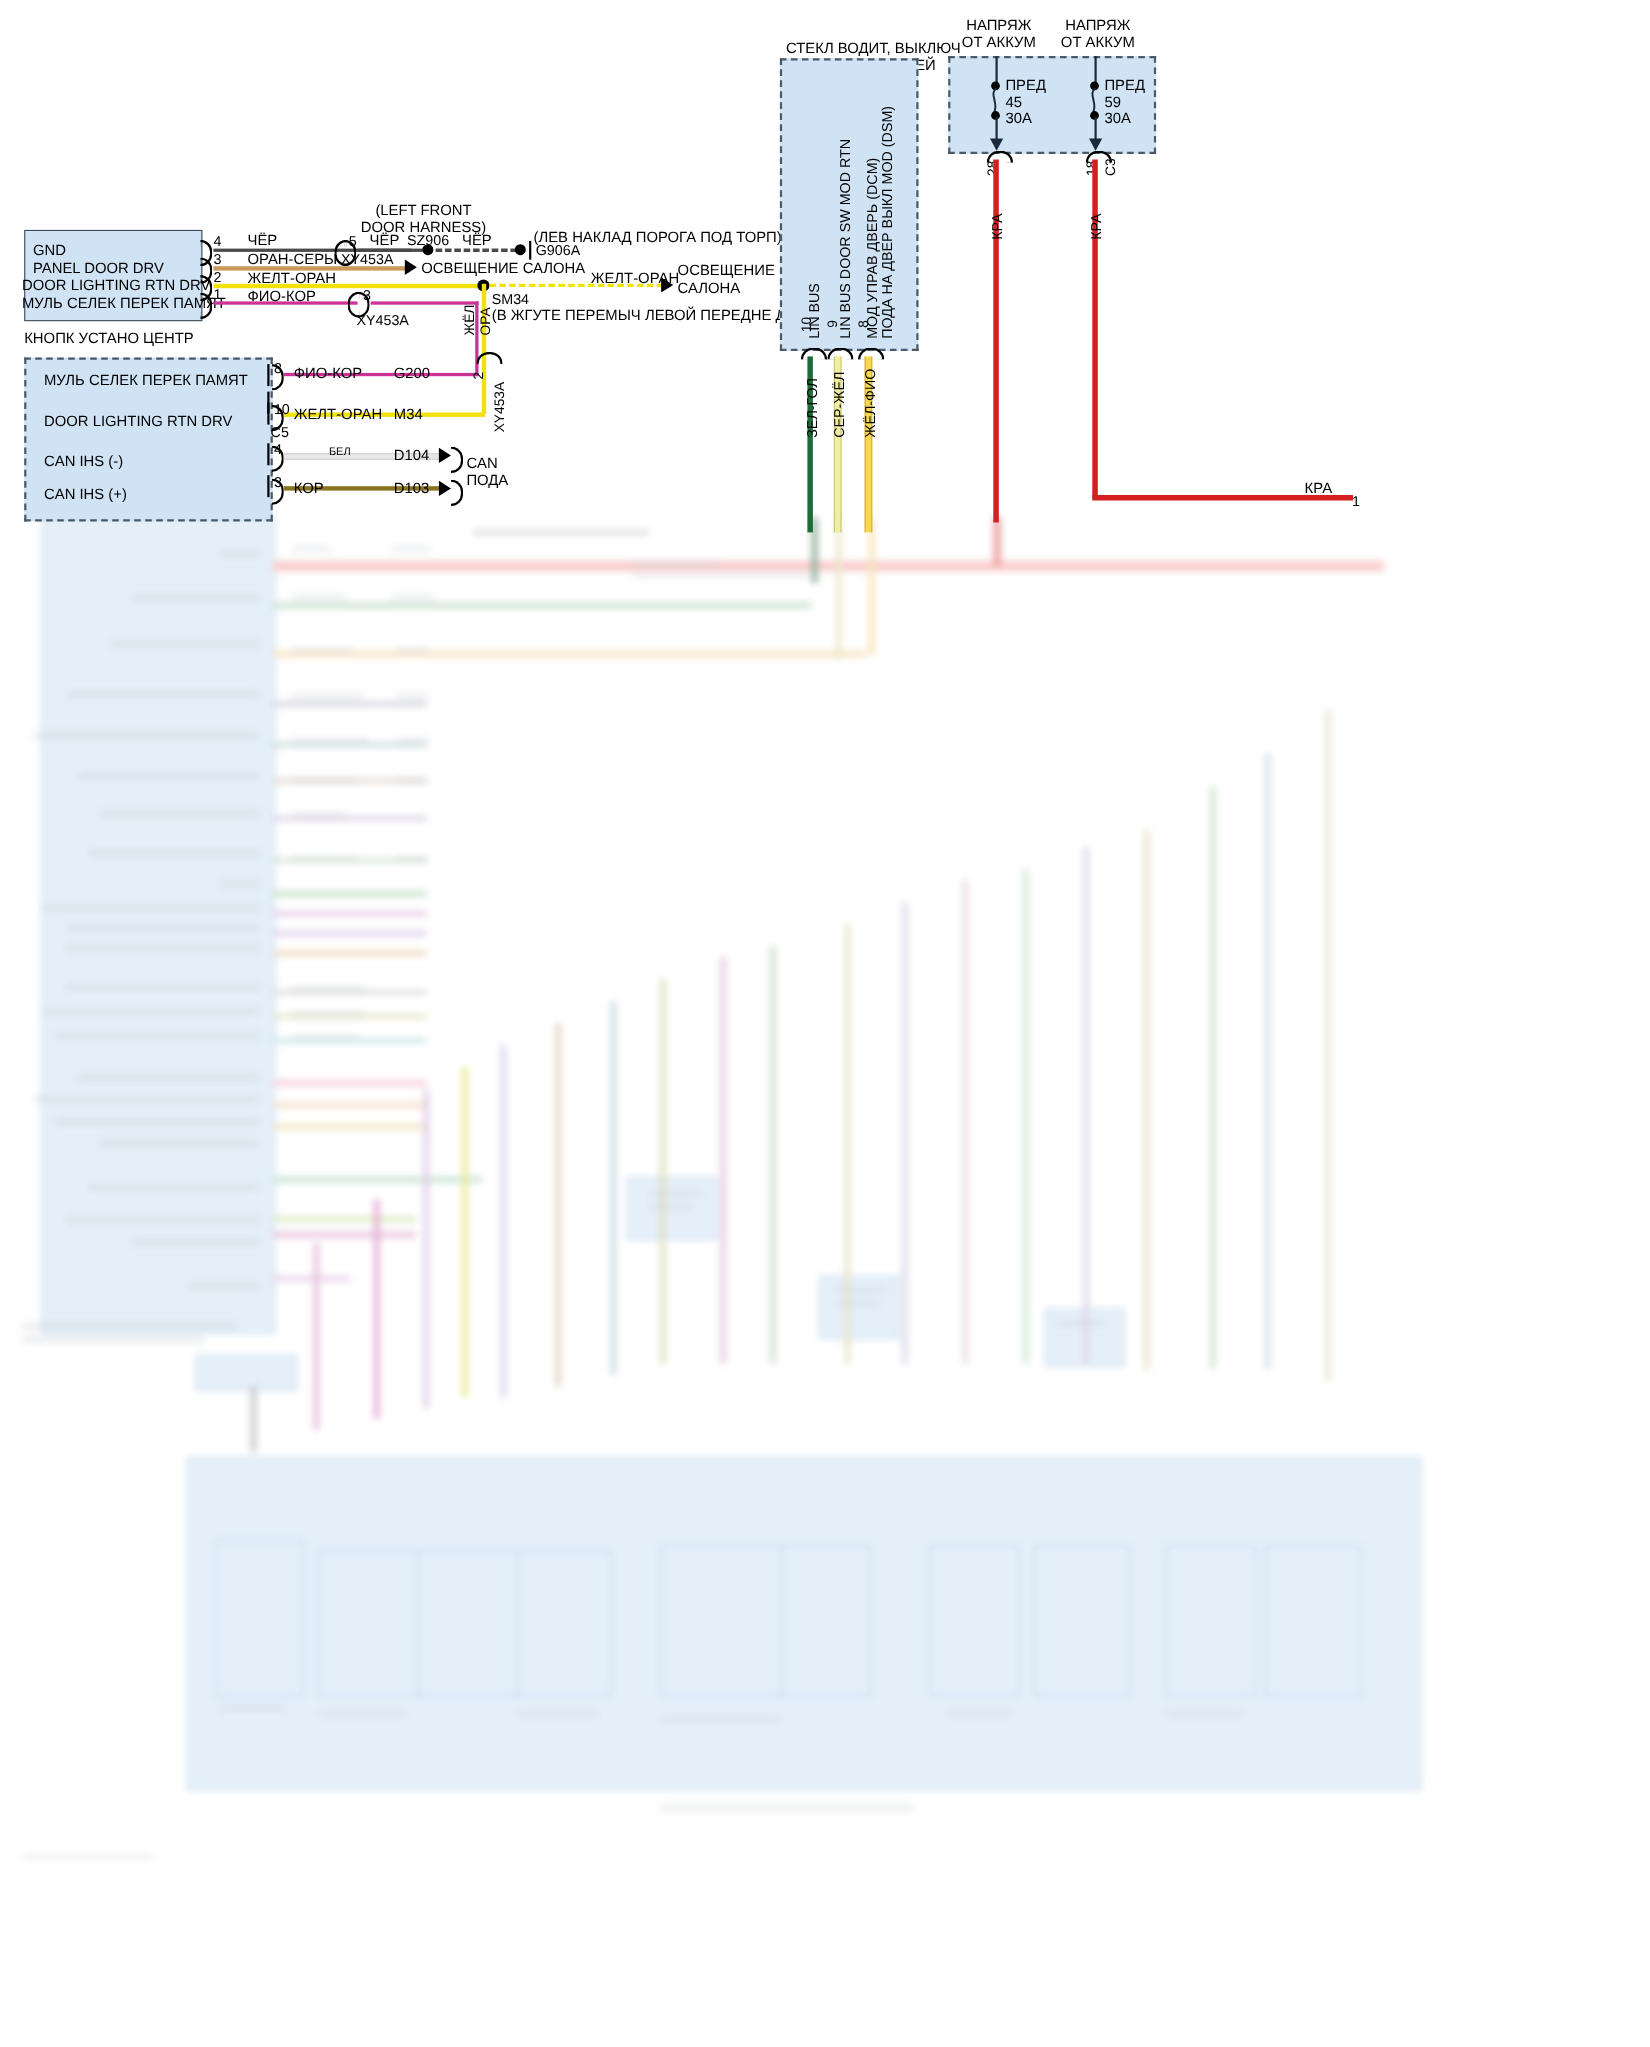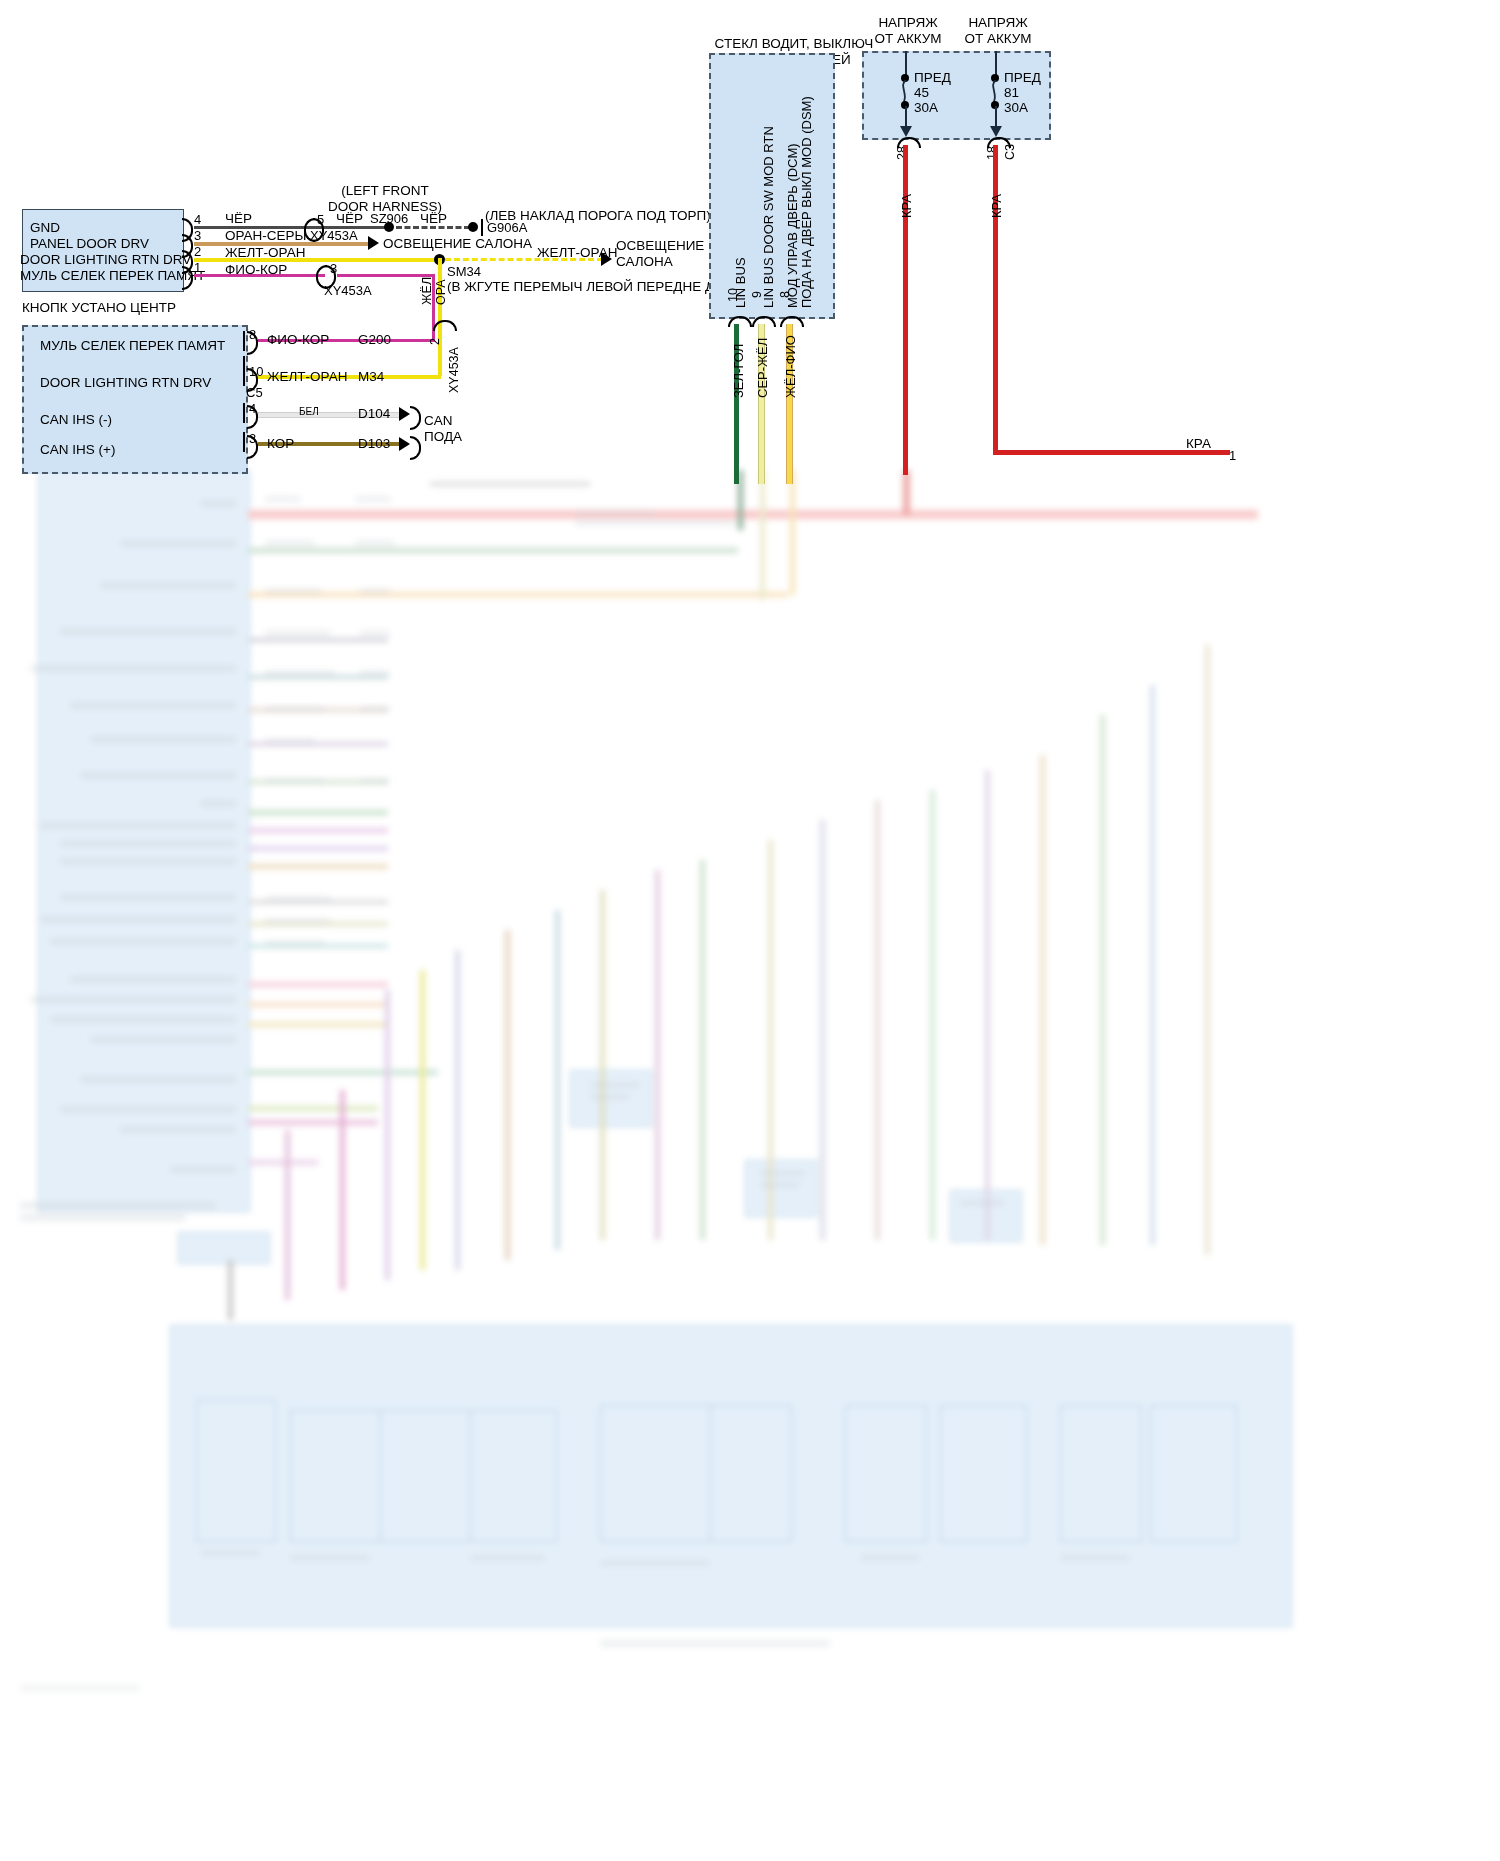--- a/index.html
+++ b/index.html
@@ -336,21 +336,21 @@
 
   <div class="wire" style="left:995px;top:51px;width:1.6px;height:27px;background:#1a2a3a;"></div>
   <div class="dot" style="left:991px;top:74px;width:8px;height:8px;"></div>
   <svg style="position:absolute;left:987px;top:80px;width:14px;height:26px;">
     <path d="M9 0 C1 6, 13 14, 5 26" stroke="#1a2a3a" stroke-width="1.8" fill="none"></path>
   </svg>
   <div class="dot" style="left:991px;top:101px;width:8px;height:8px;"></div>
   <div class="wire" style="left:995px;top:106px;width:1.6px;height:22px;background:#1a2a3a;"></div>
   <div class="arrowD" style="left:990px;top:126px;"></div>
   <div class="lbl" style="left:1004px;top:70px;font-size:13.5px;">ПРЕД</div>
-  <div class="lbl" style="left:1004px;top:85px;font-size:13.5px;">81</div>
+  <div class="lbl" style="left:1004px;top:85px;font-size:13.5px;">59</div>
   <div class="lbl" style="left:1004px;top:100px;font-size:13.5px;">30A</div>
 
 
   <div class="conn" style="left:897px;top:137px;width:20px;height:9px;border:2px solid #000;border-bottom:none;border-radius:12px 12px 0 0;"></div>
   <div class="conn" style="left:987px;top:137px;width:20px;height:9px;border:2px solid #000;border-bottom:none;border-radius:12px 12px 0 0;"></div>
   <div class="vert" style="left:895px;top:160px;font-size:12.5px;">28</div>
   <div class="vert" style="left:985px;top:160px;font-size:12.5px;">18</div>
   <div class="vert" style="left:1003px;top:160px;font-size:12.5px;">C3</div>
 
   <div class="wire" style="left:903px;top:145px;width:5px;height:330px;background:#d42020;"></div>

